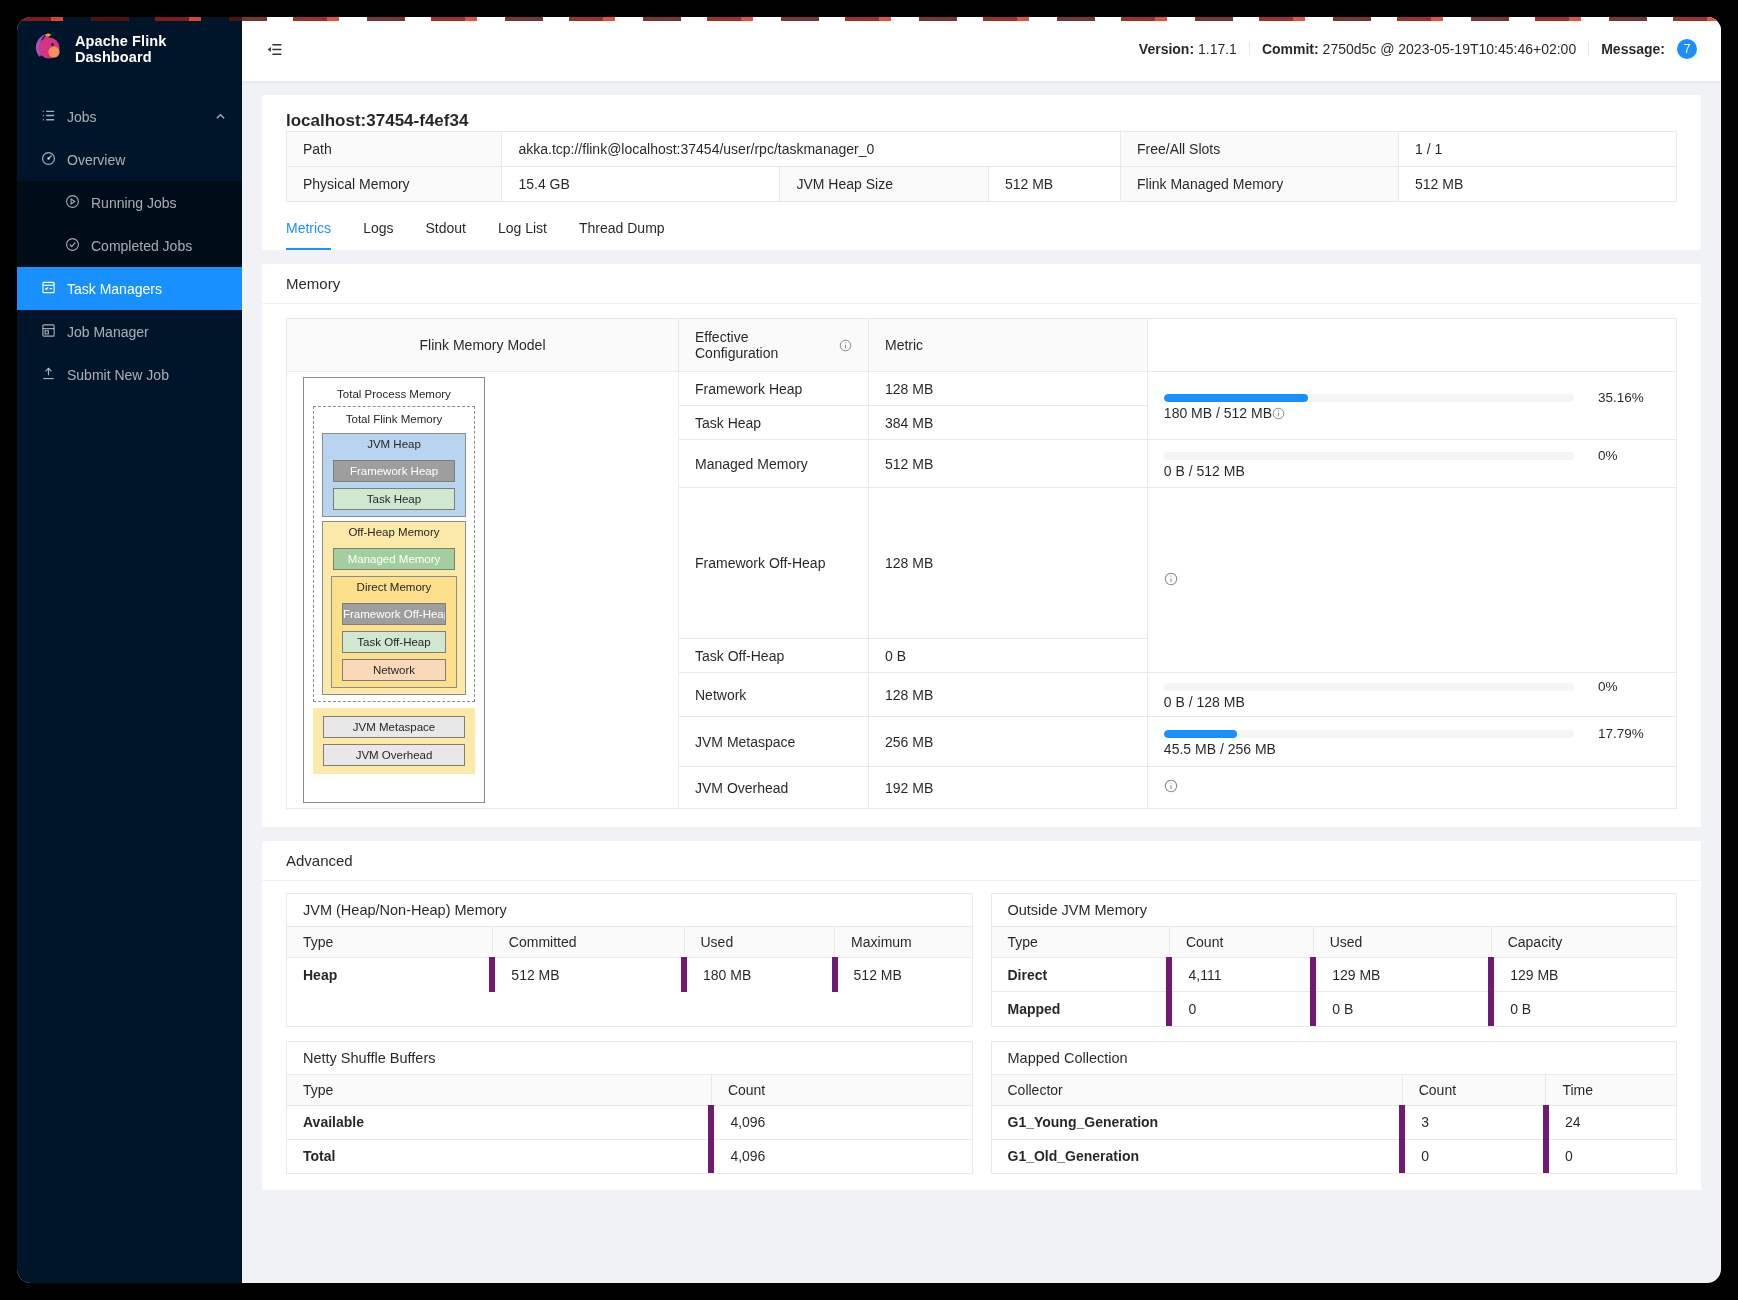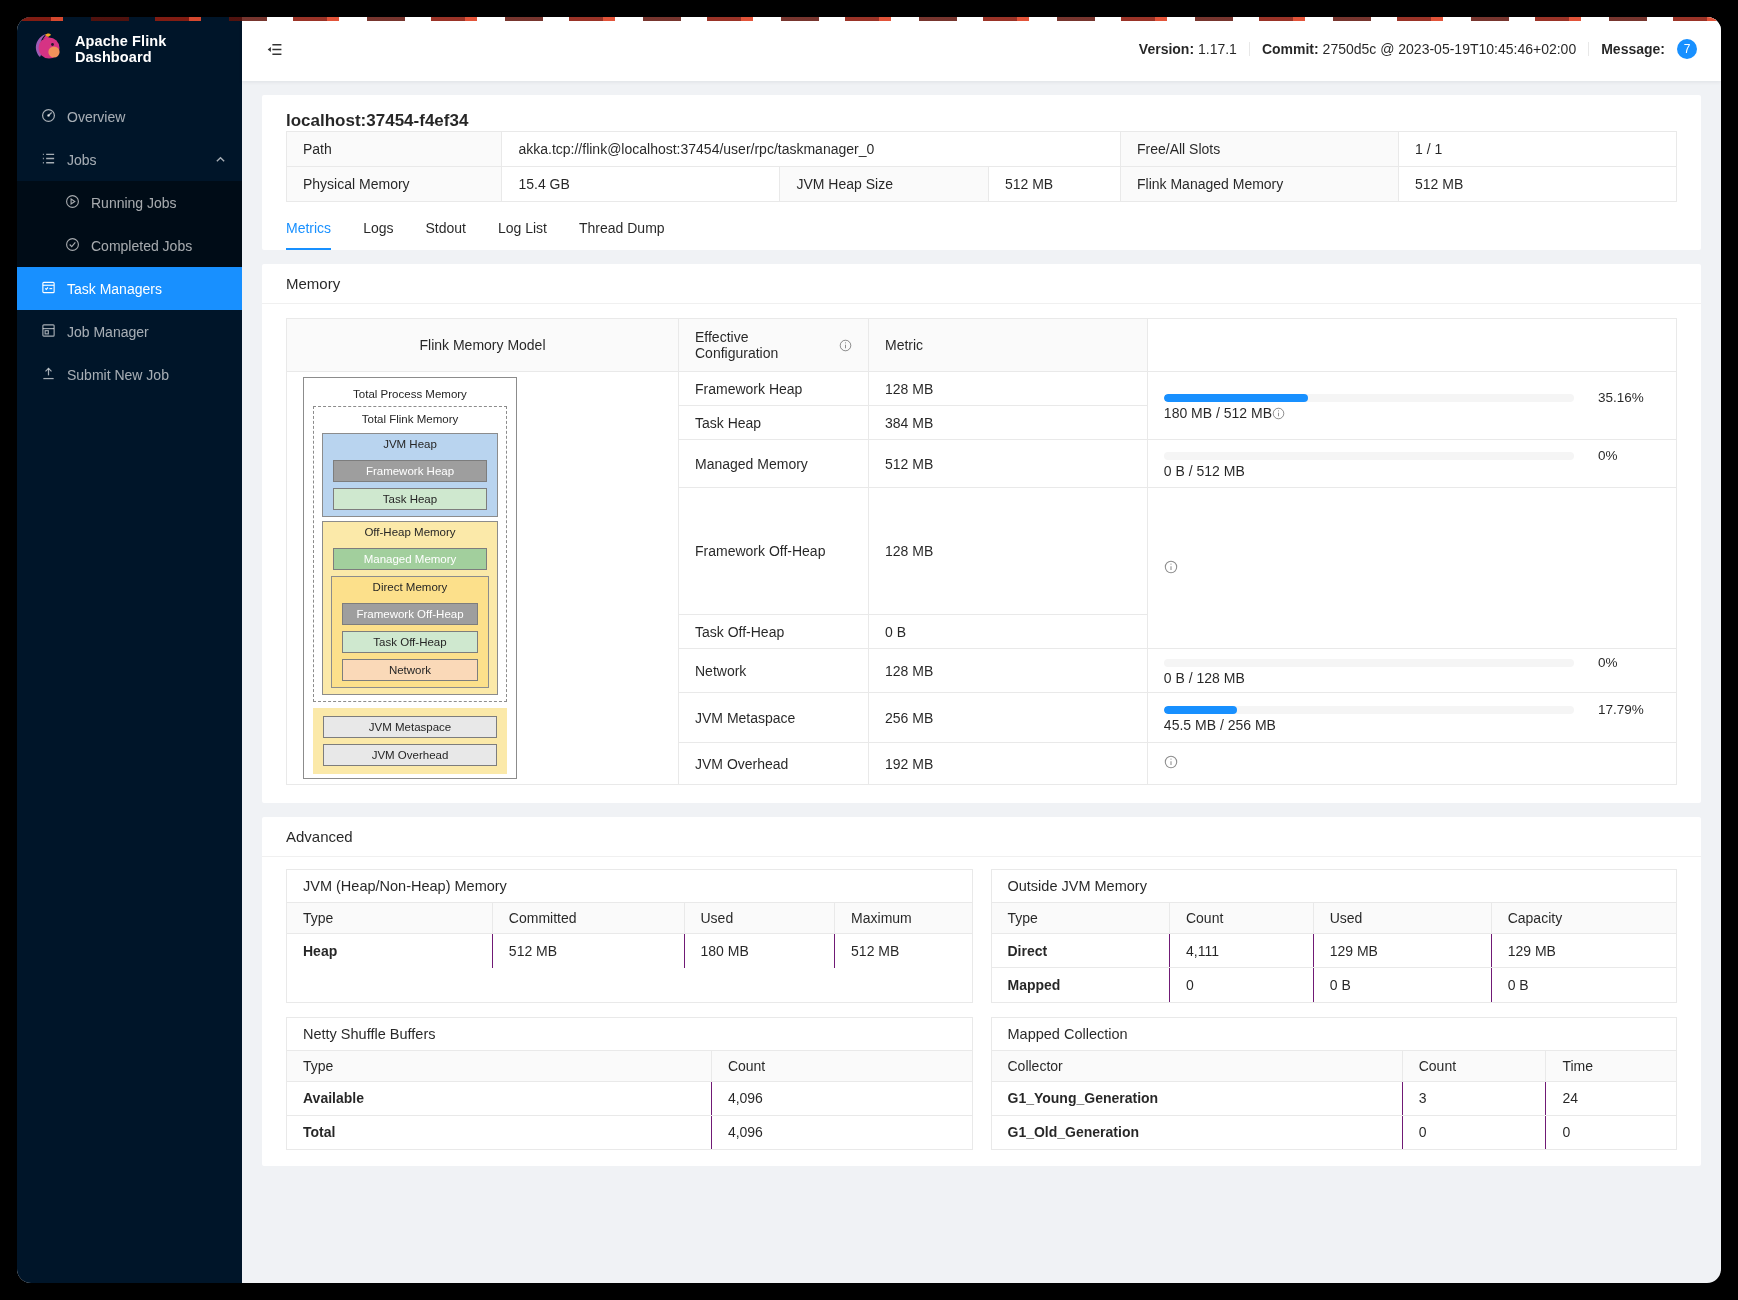--- a/index.html
+++ b/index.html
@@ -67,21 +67,21 @@
 
   .prog { display:flex; align-items:center; gap:24px; }
   .track { flex:1; height:8px; border-radius:4px; background:#f5f5f5; overflow:hidden; }
   .fill { height:8px; border-radius:4px; background:#1890ff; width:0; }
   .pct { width:62px; font-size:13.5px; color:rgba(0,0,0,.85); }
   .cap { margin-top:0; display:flex; align-items:center; gap:0; font-size:14px; }
   .info-ic { color:rgba(0,0,0,.45); display:inline-flex; cursor:pointer; }
   .th-flex { display:flex; align-items:center; gap:6px; }
 
   
-  .d-outer { width:214px; border:1px solid #8c8c8c; background:#fff; padding:8px 0 4px; }
+  .d-outer { width:182px; border:1px solid #8c8c8c; background:#fff; padding:8px 0 28px; }
   .d-lab { text-align:center; font-size:11.5px; color:#262626; padding:2px 0 4px; white-space:nowrap; }
   .d-dashed { border:1px dashed #8c8c8c; margin:2px 9px 4px; padding:4px 0 6px; }
   .d-box { margin:4px 8px 0; padding:2px 0 6px; border:1px solid #8c8c8c; }
   .d-blue { background:#b9d4ef; }
   .d-yellow { background:#fbe9a9; }
   .d-yellow2 { background:#fce08b; margin:6px 8px 0; }
   .d-bar { margin:6px 10px 0; height:22px; line-height:20px; text-align:center; font-size:11.5px;
            border:1px solid #7d7d7d; color:#262626; white-space:nowrap; overflow:hidden; }
   .d-gray { background:#9e9e9e; color:#fff; }
   .d-green { background:#cfe8cf; }
@@ -90,21 +90,21 @@
   .d-grayl { background:#e8e8e8; }
   .d-tail { margin:6px 9px 0; border:none; padding:2px 0 8px; }
   .d-tail .d-bar { background:#e8e8e8; }
 
   
   .adv-grid { display:grid; grid-template-columns:1fr 1fr; gap:14px 18px; padding:12px 24px 16px; }
   .sub-card { border:1px solid #e9e9e9; }
   .sub-title { padding:8px 16px; font-size:14.5px; color:rgba(0,0,0,.85); border-bottom:1px solid #e9e9e9; }
   table.adv { width:100%; border-collapse:collapse; font-size:14px; color:rgba(0,0,0,.85); }
   table.adv th { background:#fafafa; font-weight:500; text-align:left; padding:7px 16px; border-bottom:1px solid #e9e9e9; border-right:1px solid #e9e9e9; }
-  table.adv td { padding:7px 16px; border-bottom:1px solid #e9e9e9; border-right:1px solid #701a75; height:34px; }
+  table.adv td { padding:7px 16px; border-bottom:1px solid #e9e9e9; border-right:6px solid #701a75; height:34px; }
   table.adv th:last-child, table.adv td:last-child { border-right:none; }
   table.adv tr:last-child td { border-bottom:none; }
   td.bold { font-weight:700; }
 </style>
 </head>
 <body>
 
 <div class="frame">
   <div class="red-dashes"></div>
 
@@ -118,45 +118,45 @@
           <circle cx="23" cy="22" r="5.6" fill="#f0925a"></circle>
           <path d="M14 5 c2-2 5-2 6 0 l-3 2 z" fill="#f5a623"></path>
           <circle cx="21.5" cy="14.5" r="1.4" fill="#2a1a2e"></circle>
         </svg>
       </span>
       <span class="logo-title">Apache Flink Dashboard</span>
     </div>
     <nav class="menu">
       <div class="menu-item">
         <span>
-          <svg width="15" height="15" viewBox="0 0 16 16" fill="none" stroke="currentColor" stroke-width="1.3">
-            <circle cx="8" cy="8" r="6.3"></circle>
-              <line x1="8" y1="8" x2="11.4" y2="4.8"></line>
-              <circle cx="8" cy="8" r="0.8" fill="currentColor"></circle>
-          </svg>
-        </span>
-        <span class="mi-label">Overview</span>
-      </div>
-      <div class="menu-item">
-        <span>
           <svg width="15" height="15" viewBox="0 0 16 16" stroke="currentColor" stroke-width="1.4">
             <line x1="5.5" y1="3.5" x2="14" y2="3.5"></line>
               <line x1="5.5" y1="8" x2="14" y2="8"></line>
               <line x1="5.5" y1="12.5" x2="14" y2="12.5"></line>
             <line x1="2" y1="3.5" x2="3" y2="3.5"></line>
               <line x1="2" y1="8" x2="3" y2="8"></line>
               <line x1="2" y1="12.5" x2="3" y2="12.5"></line>
           </svg>
         </span>
         <span class="mi-label">Jobs</span>
         <span class="chev">
           <svg width="11" height="11" viewBox="0 0 12 12" fill="none" stroke="currentColor" stroke-width="1.5">
             <polyline points="2,8 6,4 10,8"></polyline>
           </svg>
         </span>
+      </div>
+      <div class="menu-item">
+        <span>
+          <svg width="15" height="15" viewBox="0 0 16 16" fill="none" stroke="currentColor" stroke-width="1.3">
+            <circle cx="8" cy="8" r="6.3"></circle>
+              <line x1="8" y1="8" x2="11.4" y2="4.8"></line>
+              <circle cx="8" cy="8" r="0.8" fill="currentColor"></circle>
+          </svg>
+        </span>
+        <span class="mi-label">Overview</span>
       </div>
       <div class="submenu">
         <div class="menu-item">
           <span>
             <svg width="15" height="15" viewBox="0 0 16 16" fill="none" stroke="currentColor" stroke-width="1.2">
               <circle cx="8" cy="8" r="6.3"></circle>
                 <path d="M6.5 5.4 L10.4 8 L6.5 10.6 Z"></path>
             </svg>
           </span>
           <span class="mi-label">Running Jobs</span>

